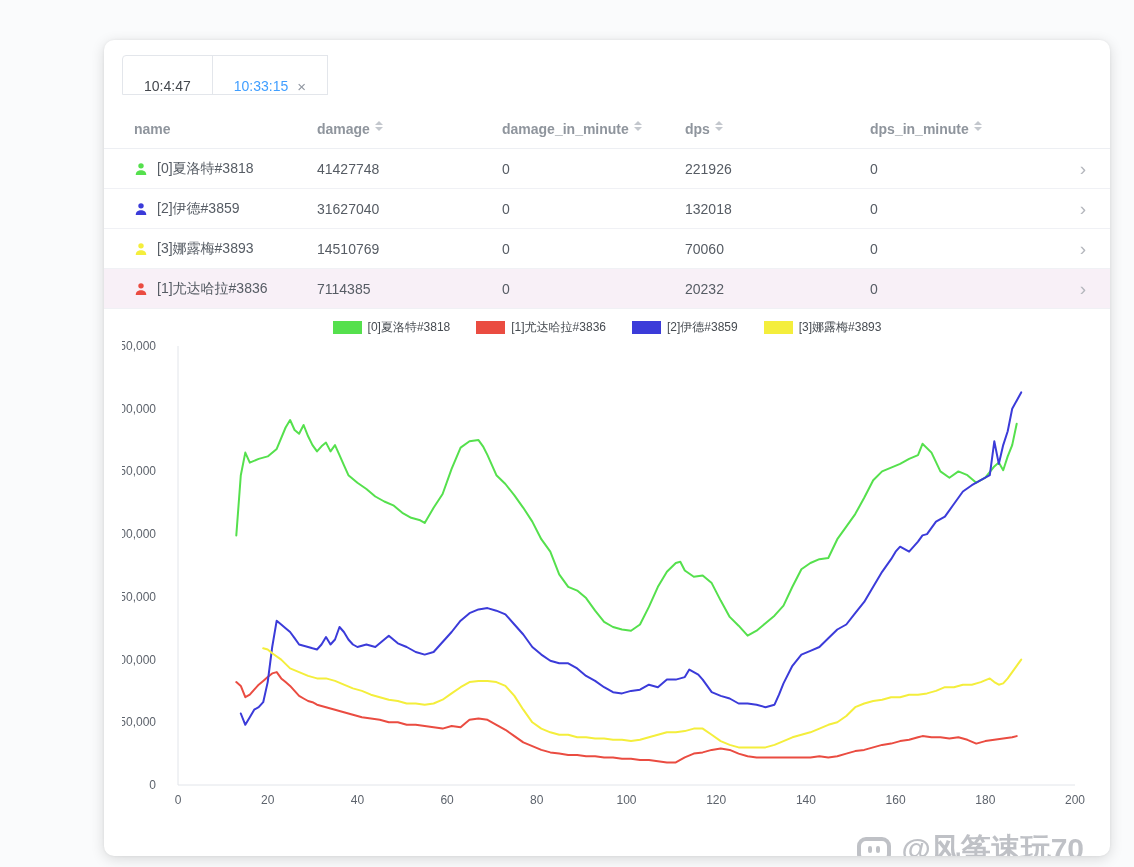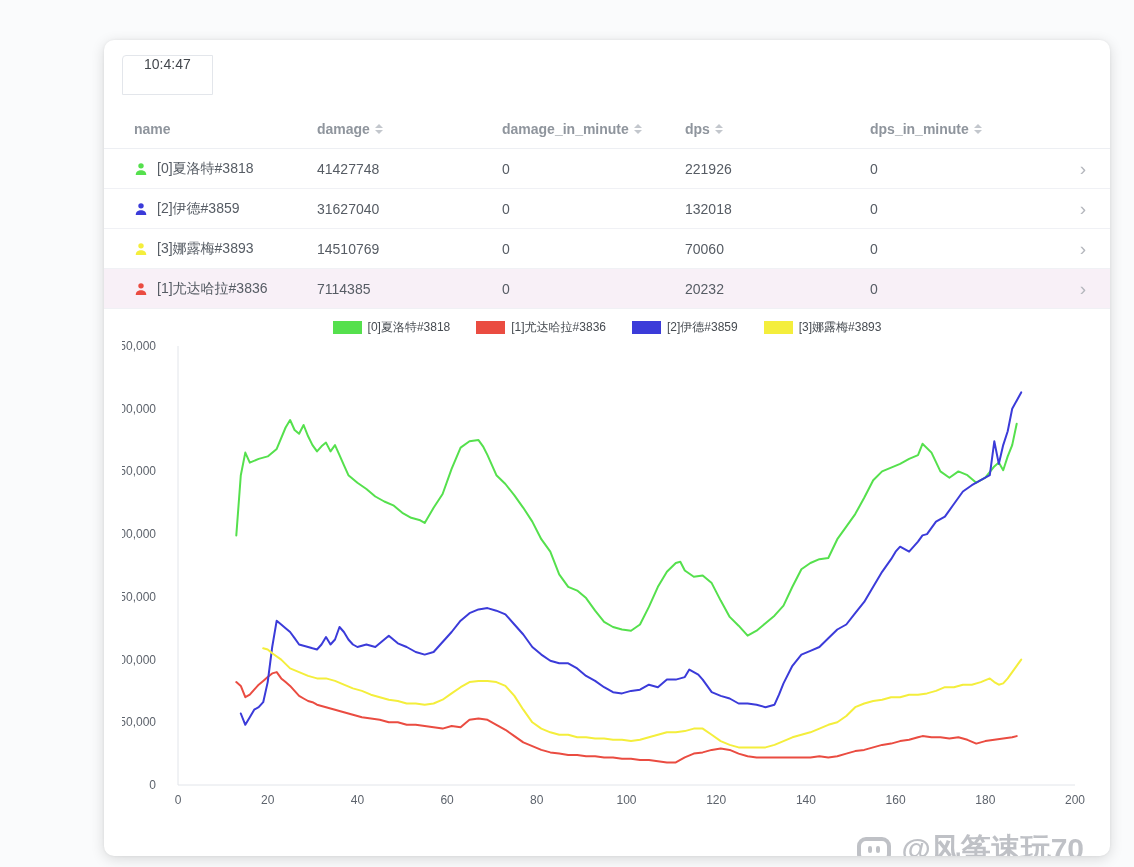--- a/index.html
+++ b/index.html
@@ -3,30 +3,30 @@
 <meta charset="utf-8">
 <style>
   *{box-sizing:border-box;margin:0;padding:0}
   html,body{width:1134px;height:867px;overflow:hidden}
   body{background:#fafbfc;font-family:"Liberation Sans","DejaVu Sans",sans-serif}
   .card{position:absolute;left:104px;top:40px;width:1006px;height:816px;background:#fff;
         border-radius:10px;box-shadow:0 3px 14px rgba(0,0,0,.14),0 0 3px rgba(0,0,0,.06);
         padding:15px 18px 0;overflow:hidden}
   
   .tabs{display:flex}
-  .tab{height:40px;padding:0 21px;display:flex;align-items:flex-start;gap:9px;background:#fff;
+  .tab{height:40px;padding:0 21px;display:flex;align-items:flex-end;gap:9px;background:#fff;
        border:1px solid #e3e6eb;margin-left:-1px;font-size:14px;color:#43474d;cursor:pointer}
   .tab:first-child{margin-left:0;border-radius:4px 0 0 0}
   .tab.active{color:#409eff}
   .tab-close{color:#9096a0;font-size:15px;line-height:1}
   
   .table{margin:14px -18px 0}
   .thead,.tr{display:grid;grid-template-columns:213px 185px 183px 185px 186px 54px;height:40px;align-items:center}
   .thead{color:#8f959d;font-weight:bold;font-size:14px;border-bottom:1px solid #edeff3}
-  .th{display:flex;align-items:center;gap:5px}
+  .th{display:flex;align-items:flex-start;gap:5px}
   .th-name,.td-name{padding-left:30px}
   .tr{font-size:14px;color:#565c64;border-bottom:1px solid #f0f1f5;cursor:pointer}
   .tr.highlight{background:#f8f0f7}
   .td-name{display:flex;align-items:center;gap:9px}
   .picon{display:inline-flex}
   .picon svg{fill:currentColor}
   .chev{display:flex;justify-content:center;color:#b4b7bd;font-size:19px;line-height:1}
   .caret{display:inline-flex;flex-direction:column;gap:2px;cursor:pointer}
   .caret i{display:block;width:0;height:0;border-left:4px solid transparent;border-right:4px solid transparent}
   .caret .up{border-bottom:4px solid #c3c7cd}
@@ -47,20 +47,24 @@
 </style>
 </head>
 <body>
 
 <div class="card">
 
   <div class="tabs">
     <div class="tab">
       <span>10:4:47</span>
 
+    </div>
+    <div class="tab active">
+      <span>10:33:15</span>
+      <span class="tab-close">×</span>
     </div>
   </div>
 
   <div class="table">
     <div class="thead">
       <div class="th th-name">
         <span>name</span>
       </div>
       <div class="th">
         <span>damage</span>

